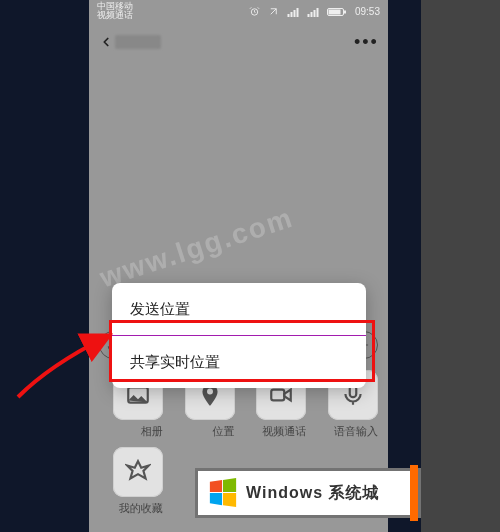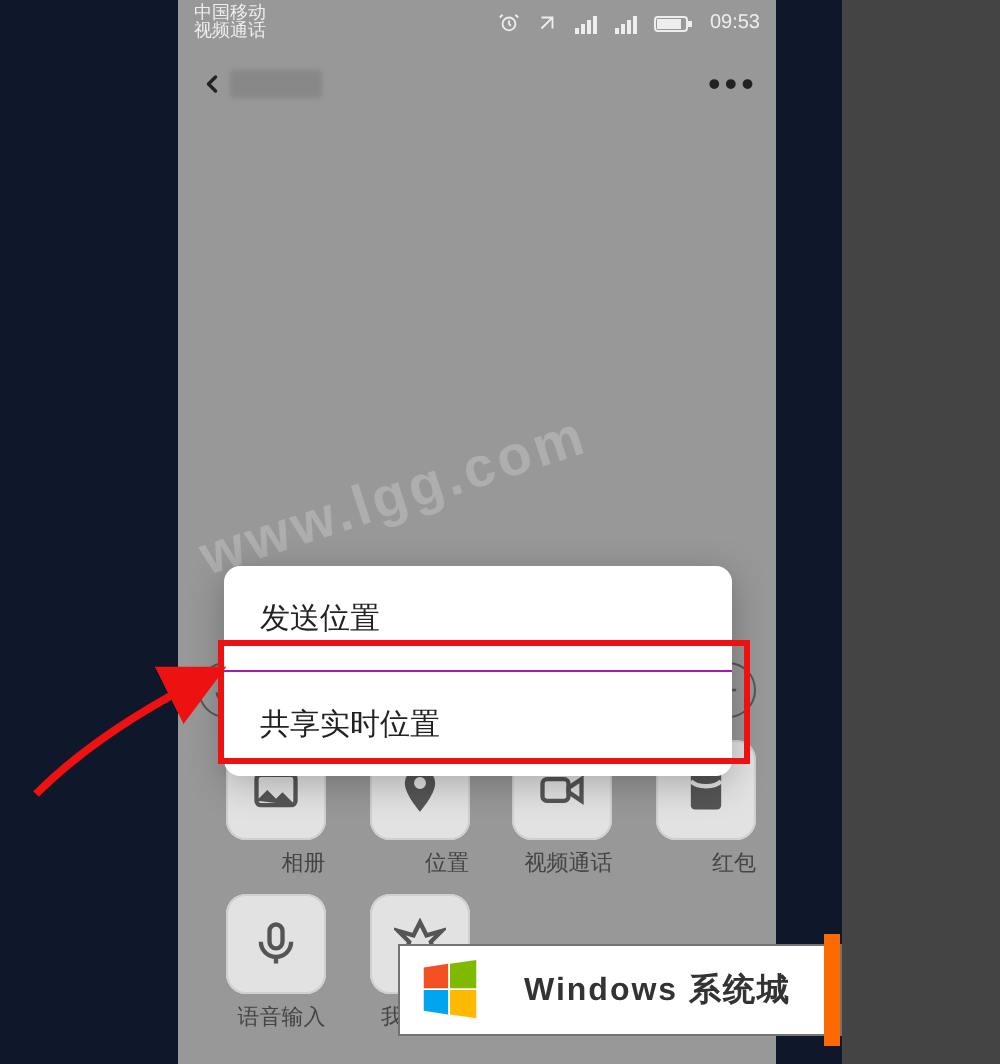--- a/index.html
+++ b/index.html
@@ -27,21 +27,21 @@
   
   .popup{position:absolute;left:112px;top:271px;width:254px;background:#fff;border-radius:8px;box-shadow:0 4px 18px rgba(0,0,0,.25);overflow:hidden;z-index:5;margin-top:12px;}
   .popup .row{height:52px;display:flex;align-items:center;padding:0 18px;font-size:15px;color:#222;}
   .popup .row+.row{border-top:1px solid #a21caf;}
   .highlight{position:absolute;left:109px;top:320px;width:260px;height:56px;border:3px solid #e11;z-index:6;pointer-events:none;}
   
   .arrow{position:absolute;left:10px;top:325px;width:130px;height:80px;z-index:6;pointer-events:none;}
   
   .wm{position:absolute;left:96px;top:232px;color:rgba(255,255,255,.22);font-size:28px;font-weight:600;letter-spacing:2px;transform:rotate(-18deg);z-index:4;pointer-events:none;}
   
-  .brand{position:absolute;right:0;bottom:14px;width:200px;height:44px;background:#fff;border:1px solid #737373;display:flex;align-items:center;gap:22px;padding:0 10px;z-index:10;}
+  .brand{position:absolute;right:0;bottom:14px;width:200px;height:44px;background:#fff;border:3px solid #737373;display:flex;align-items:center;gap:8px;padding:0 10px;z-index:10;}
   .brand .flag{width:30px;height:30px;}
   .brand .txt{font-size:16px;font-weight:700;color:#333;letter-spacing:1px;}
   .brand .accent{position:absolute;right:0;top:-6px;bottom:-6px;width:8px;background:#ff6a00;}
 </style>
 </head>
 <body>
 
 <div class="stage">
 
   <div class="phone">
@@ -139,29 +139,20 @@
           <div class="tile">
               <svg width="26" height="26" viewBox="0 0 24 24" fill="none" stroke="#555" stroke-width="2">
                 <rect x="3" y="7" width="12" height="10" rx="2"></rect>
                 <path d="M15 11l6-4v10l-6-4z"></path>
               </svg>
             </div>
           <span>视频通话</span>
         </div>
         <div class="cell">
           <div class="tile">
-              <svg width="26" height="26" viewBox="0 0 24 24" fill="#555">
-                <rect x="5" y="3" width="14" height="18" rx="2"></rect>
-                <path d="M5 8c3 3 11 3 14 0" stroke="#e2e2e2" stroke-width="2" fill="none"></path>
-              </svg>
-            </div>
-          <span>红包</span>
-        </div>
-        <div class="cell">
-          <div class="tile">
               <svg width="26" height="26" viewBox="0 0 24 24" fill="none" stroke="#555" stroke-width="2">
                 <rect x="9" y="3" width="6" height="11" rx="3"></rect>
                 <path d="M5 11a7 7 0 0 0 14 0M12 18v3"></path>
               </svg>
             </div>
           <span>语音输入</span>
         </div>
         <div class="cell">
           <div class="tile">
               <svg width="26" height="26" viewBox="0 0 24 24" fill="none" stroke="#555" stroke-width="2">

